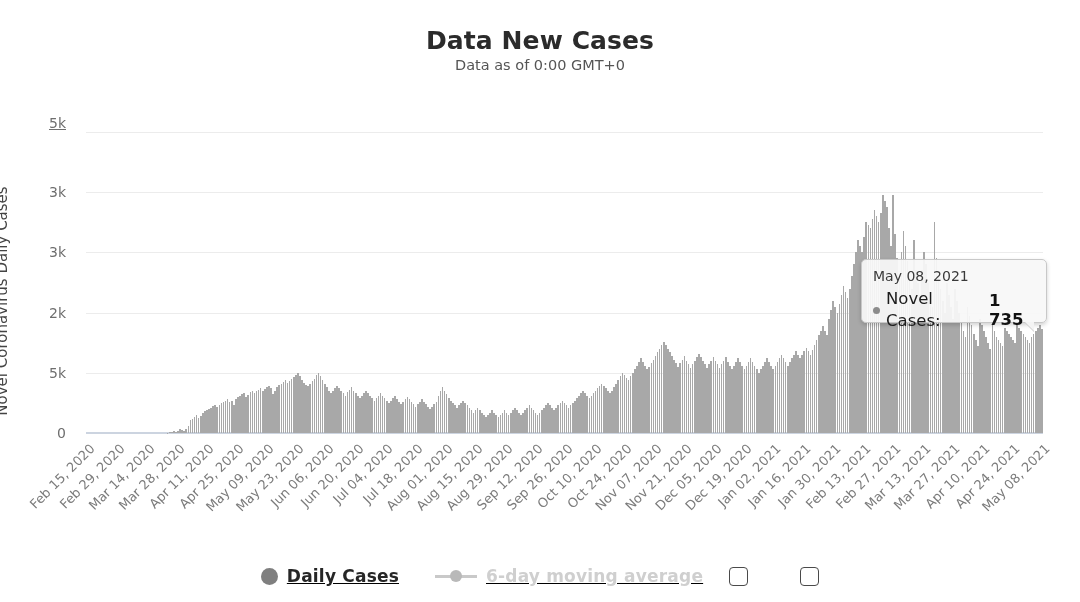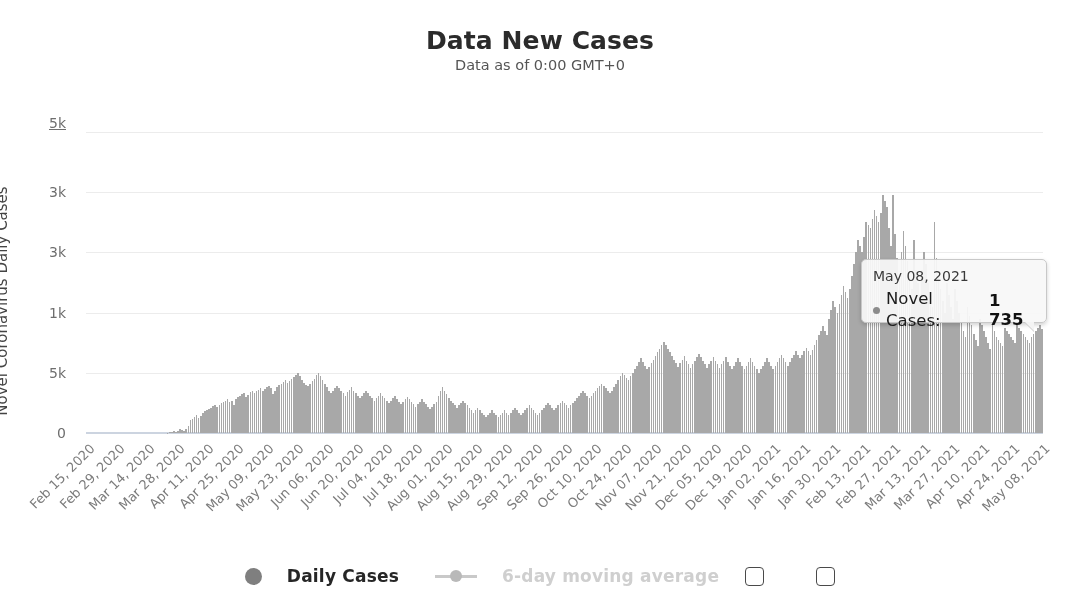--- a/index.html
+++ b/index.html
@@ -77,21 +77,21 @@
     border-right: 0px solid transparent;
     border-top: 9px solid rgba(247,247,247,0.95);
     filter: drop-shadow(0 1px 0 #c8c8c8);
   }
 
   
   .legend {
     position:absolute; left:0; top:556px; width:1080px; height:40px;
     display:flex; align-items:center; justify-content:center; gap:0;
   }
-  .leg-item { display:flex; align-items:center; gap:25px; }
+  .leg-item { display:flex; align-items:center; gap:9px;text-decoration:underline; }
   .leg-gap { width:36px; }
   .leg-gap-sm { width:26px; }
   .leg-dot { width:17px; height:17px; border-radius:50%; background:#7f7f7f; }
   .leg-text-active { font-size:17px; font-weight:700; color:#262626; letter-spacing:.2px; }
   .leg-text-muted { font-size:17px; font-weight:700; color:#cfcfcf; letter-spacing:.2px; }
   .leg-line { position:relative; width:42px; height:12px; }
   .leg-line:before {
     content:""; position:absolute; left:0; top:5px; width:42px; height:2.5px; background:#dcdcdc;
   }
   .leg-line:after {
@@ -112,21 +112,21 @@
   <div class="title-block">
     <div class="chart-title">Data New Cases</div>
     <div class="chart-subtitle2">Data as of 0:00 GMT+0</div>
   </div>
 
   <div class="ylabels">
     <div class="yaxis-title">Novel Coronavirus Daily Cases</div>
     <div id="yticks">
         <div class="ytick" style="top: 433px;">0</div>
         <div class="ytick" style="top: 372.8px;">5k</div>
-        <div class="ytick" style="top: 312.6px;">1k</div>
+        <div class="ytick" style="top: 312.6px;">2k</div>
         <div class="ytick" style="top: 252.4px;">3k</div>
         <div class="ytick" style="top: 192.2px;">3k</div>
         <div class="ytick" style="top: 123px; text-decoration: underline;">5k</div>
       </div>
   </div>
 
   <div class="plot">
     <div id="gridlines">
         <div class="gridline" style="top: 240.8px;"></div>
         <div class="gridline" style="top: 180.6px;"></div>

